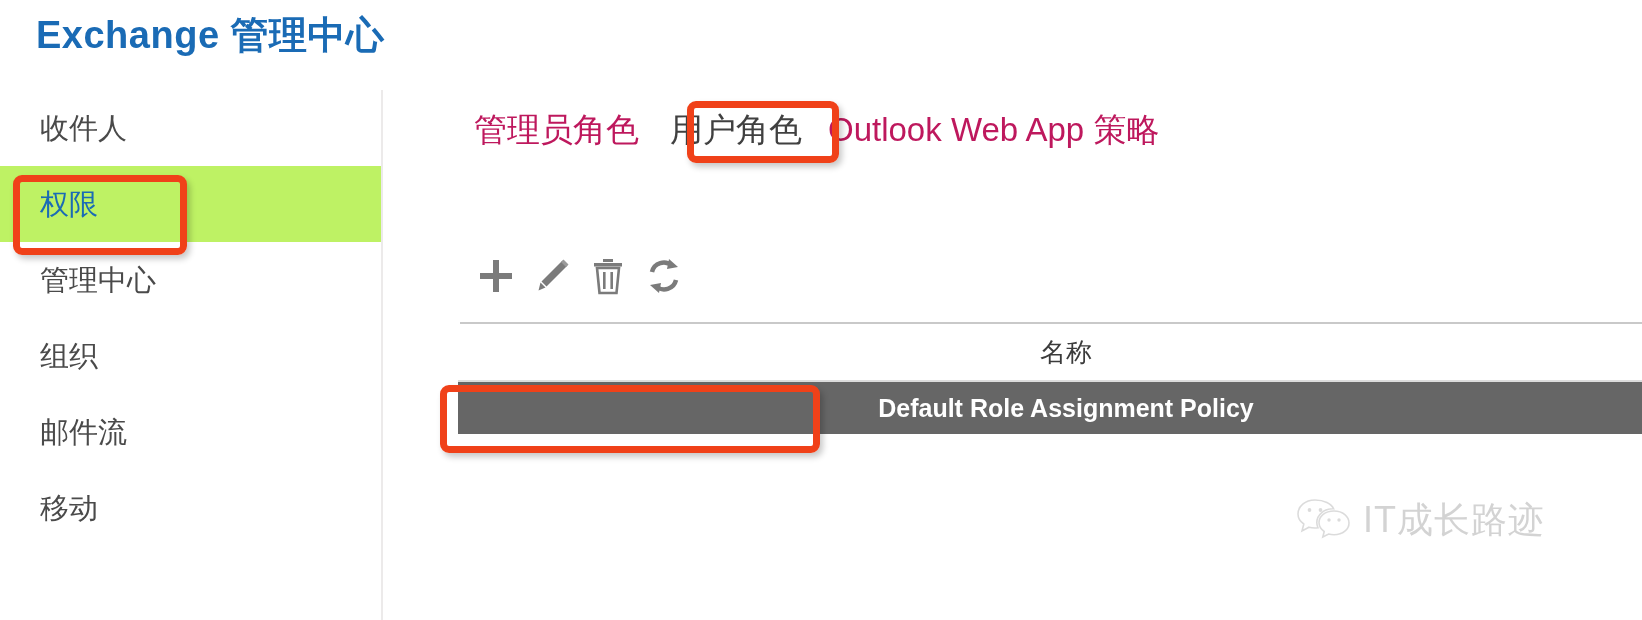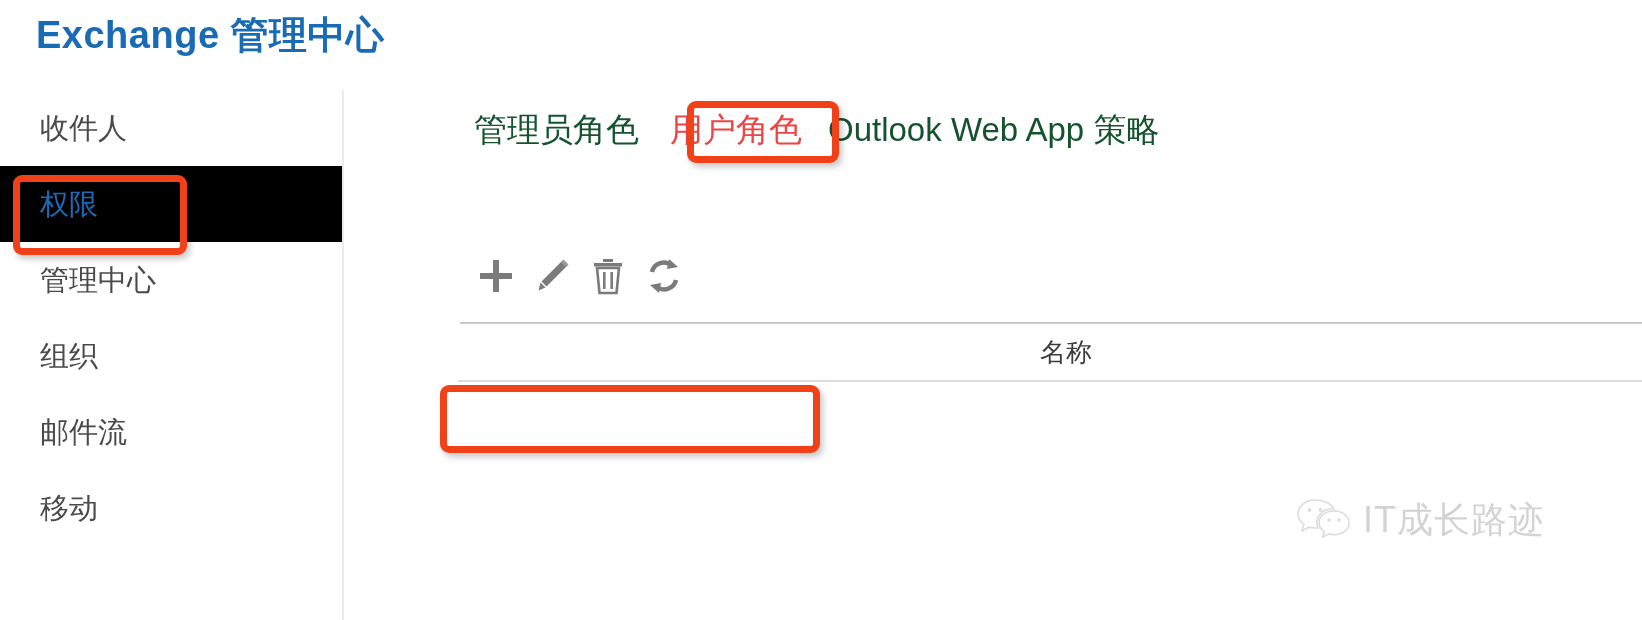--- a/index.html
+++ b/index.html
@@ -25,37 +25,37 @@
     color: #1a6bb5;
     letter-spacing: 0.5px;
     white-space: nowrap;
   }
 
   
   #sidebar {
     position: absolute;
     left: 0;
     top: 90px;
-    width: 344px;
+    width: 383px;
     height: 530px;
     background: #ffffff;
     border-right: 2px solid #eceaea;
     box-sizing: border-box;
   }
   .nav-item {
     height: 76px;
     line-height: 76px;
     padding-left: 40px;
     font-size: 29px;
     color: #4a4a4a;
     white-space: nowrap;
     box-sizing: border-box;
   }
   .nav-item.selected {
-    background: #000000;
+    background: #bef264;
     color: #1a6bb5;
   }
 
   
   #annotation-nav {
     position: absolute;
     left: 13px;
     top: 175px;
     width: 174px;
     height: 80px;
@@ -79,26 +79,26 @@
   #tabs {
     position: absolute;
     left: 89px;
     top: 18px;
     display: flex;
     align-items: baseline;
     white-space: nowrap;
   }
   .tab {
     font-size: 33px;
-    color: #14532d;
+    color: #be185d;
     padding-right: 19px;
     white-space: nowrap;
   }
   .tab.active {
-    color: #ef4444;
+    color: #404040;
     padding-left: 12px;
     padding-right: 26px;
   }
 
   
   #annotation-tab {
     position: absolute;
     left: 687px;
     top: 101px;
     width: 152px;
@@ -281,20 +281,23 @@
       </span>
     </div>
   </div>
 
   <div id="table-wrap">
     <div id="table-top-rule"></div>
     <div id="col-header">
       <span>名称</span>
     </div>
     <div id="row-rule"></div>
+    <div class="data-row">
+      <span>Default Role Assignment Policy</span>
+    </div>
   </div>
 
 </main>
 
 <div id="annotation-nav"></div>
 <div id="annotation-tab"></div>
 <div id="annotation-row"></div>
 
 <div id="watermark">
   <span>

